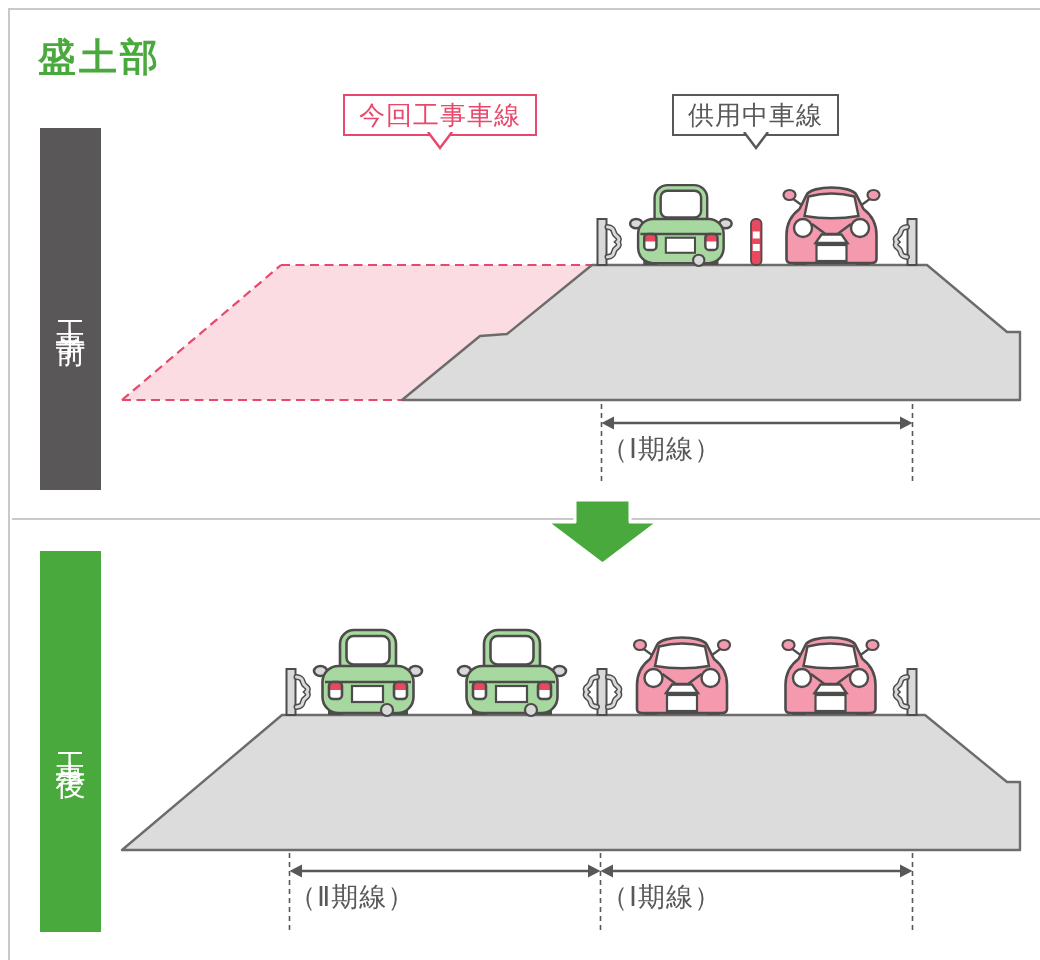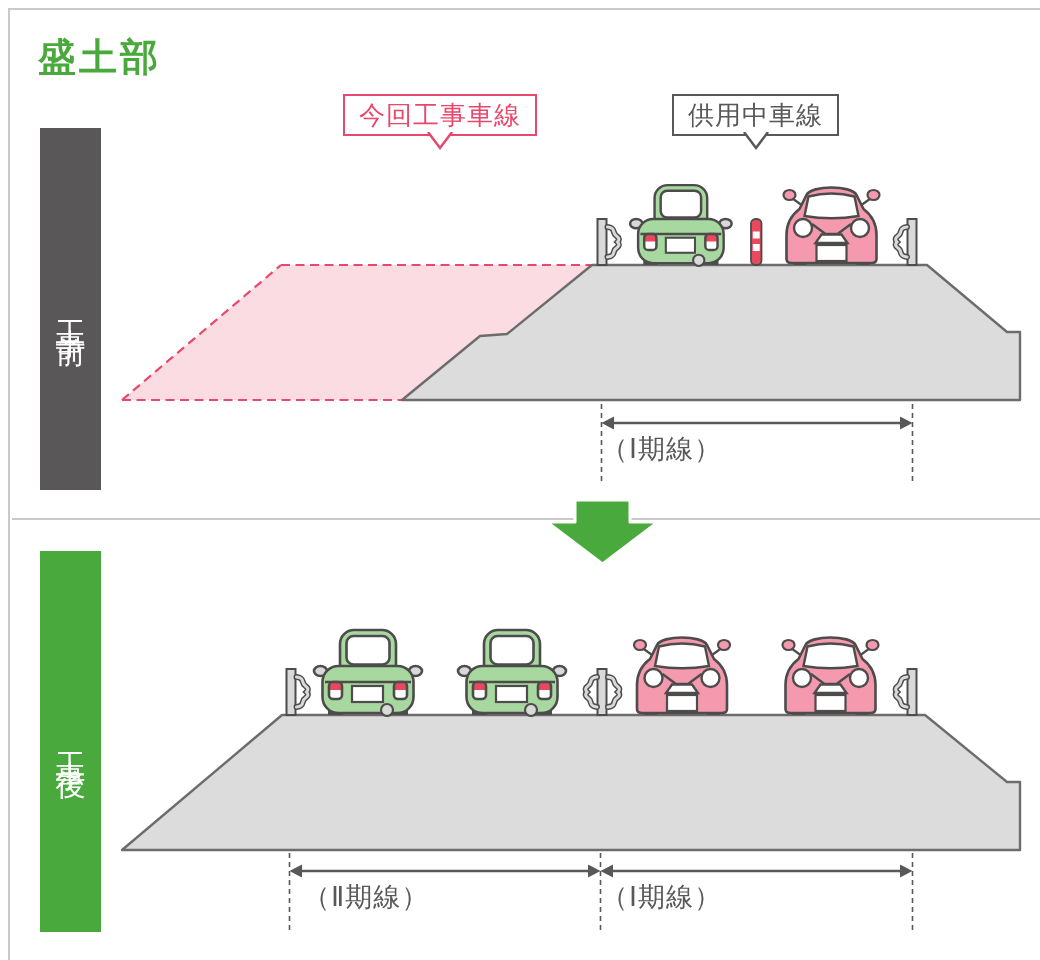--- a/index.html
+++ b/index.html
@@ -39,21 +39,21 @@
   .bubble-gray{left:662px; color:var(--dark);}
   .bubble .pointer{
     position:absolute; left:50%; top:calc(100% - 2px); transform:translateX(-50%);
     width:26px; height:19px; display:block;
   }
   .dim-label{
     position:absolute; width:312px; 
     font-size:27px; color:var(--dark); letter-spacing:1px;
   }
   .dim-before{left:591px; top:421px;}
-  .dim-after-2{left:293px; top:869px;}
+  .dim-after-2{left:279px; top:869px;}
   .dim-after-1{left:591px; top:869px;}
 </style>
 </head>
 <body>
 
 <div class="canvas">
 
   <svg width="0" height="0" style="position:absolute" aria-hidden="true">
     <defs>
 

